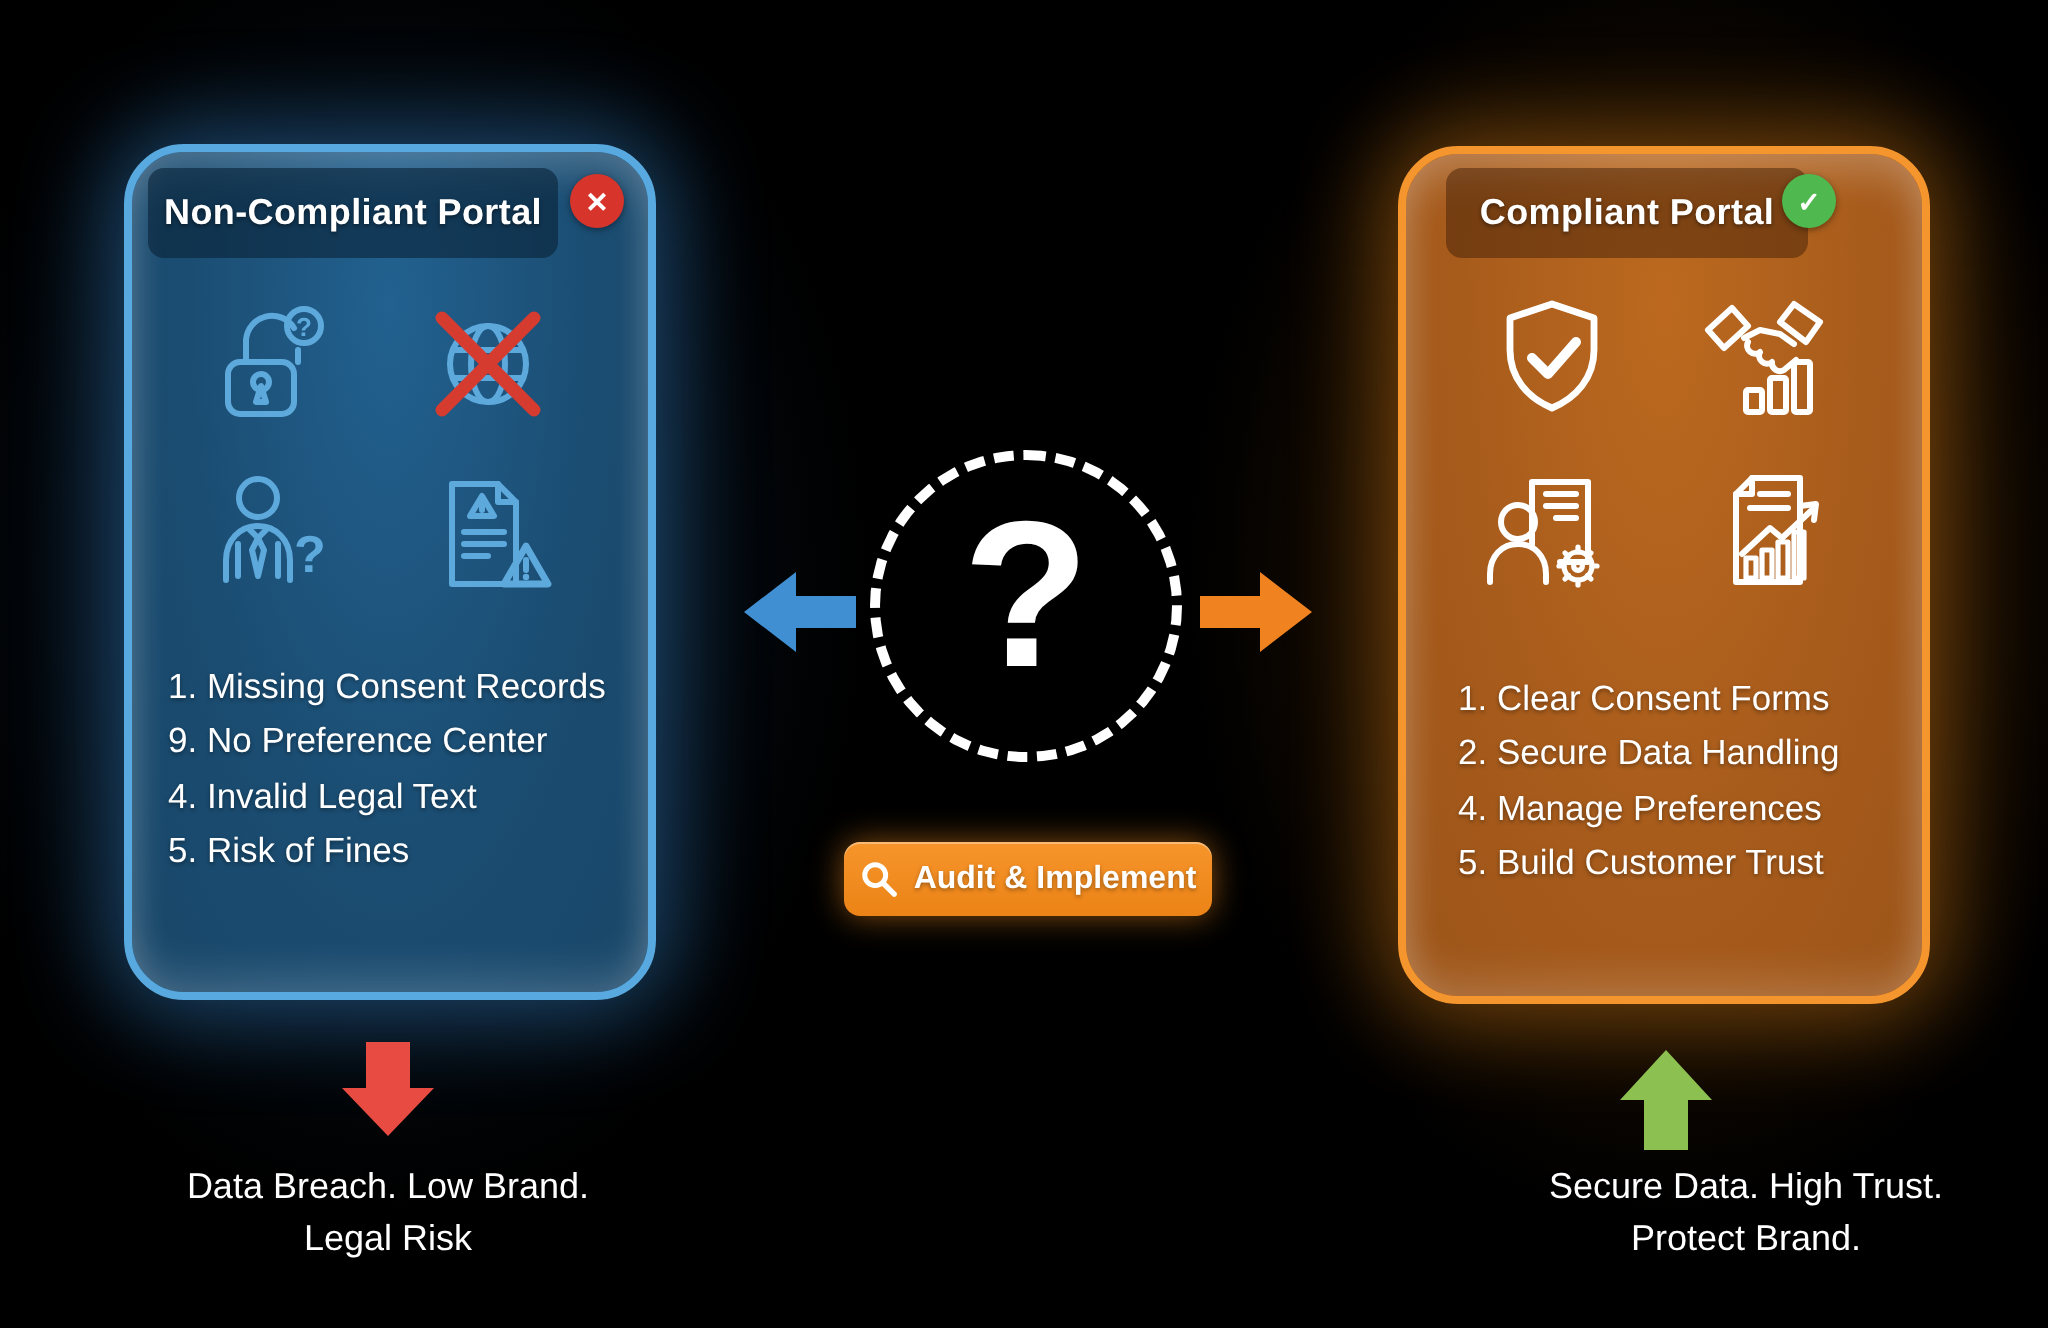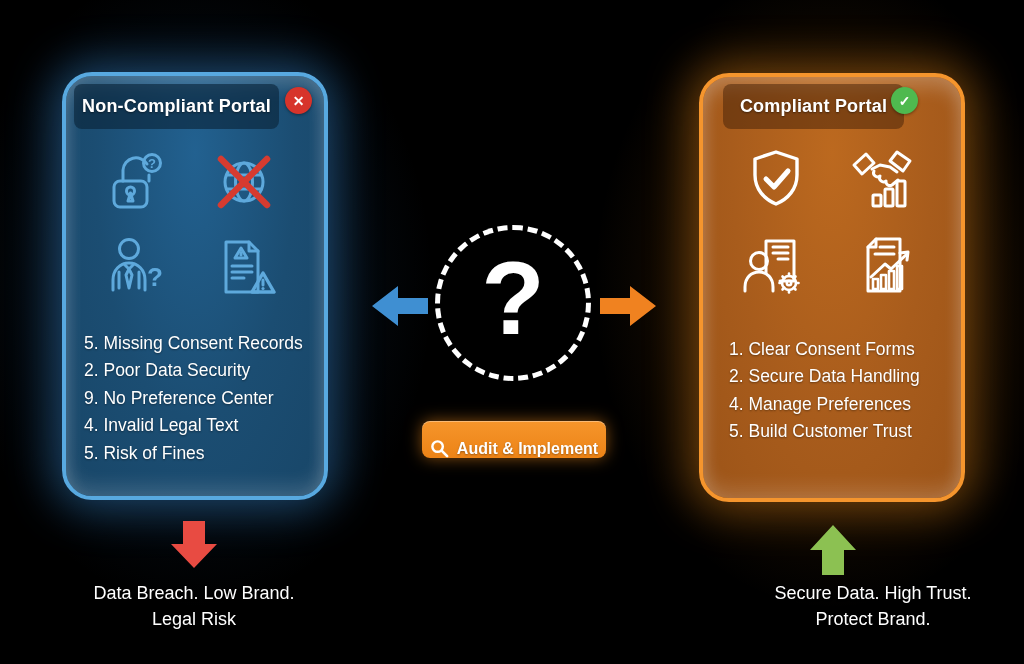--- a/index.html
+++ b/index.html
@@ -69,21 +69,21 @@
     left:435px; top:225px; width:156px; height:156px;
     border:5px dashed #fff; border-radius:50%;
     display:flex; align-items:center; justify-content:center;
   }
   .question-mark { font-size:104px; font-weight:bold; color:#fff; line-height:1; padding-bottom:10px; }
 
   .audit-button {
     left:422px; top:421px; width:184px; height:37px; border-radius:8px;
     background:linear-gradient(180deg,#f6952b 0%, #ec8316 100%);
     box-shadow:0 0 16px rgba(240,140,30,0.55), inset 0 1px 0 rgba(255,255,255,0.35);
-    display:flex; align-items:flex-end; justify-content:center; gap:8px;
+    display:flex; align-items:center; justify-content:center; gap:8px;
     cursor:pointer;
   }
   .audit-button span { font-size:16px; font-weight:bold; color:#fff; text-shadow:0 1px 2px rgba(0,0,0,0.35); }
 
   
   .caption { width:220px; text-align:center; font-size:18px; line-height:26px; color:#fff;
              text-shadow:0 1px 2px rgba(0,0,0,0.5); }
   .caption-left  { left:84px;  top:580px; }
   .caption-right { left:763px; top:580px; }
 </style>
@@ -145,22 +145,21 @@
       <line class="blue-stroke" x1="19" y1="30" x2="39" y2="30"></line>
       <line class="blue-stroke" x1="19" y1="36" x2="39" y2="36"></line>
       <line class="blue-stroke" x1="19" y1="42" x2="31" y2="42"></line>
       <path class="blue-stroke" style="stroke-width:3.4" d="M50 37 l11 19 h-22 z"></path>
       <line class="blue-stroke" x1="50" y1="44" x2="50" y2="49"></line>
       <circle cx="50" cy="52.5" r="1.6" fill="#5ea9dc"></circle>
     </svg>
   </div>
 
   <div class="abs panel-list list-left">
-    <div>5. Missing Consent Records</div>
-    <div>2. Poor Data Security</div>
+    <div>1. Missing Consent Records</div>
     <div>9. No Preference Center</div>
     <div>4. Invalid Legal Text</div>
     <div>5. Risk of Fines</div>
   </div>
 
   <div class="abs panel panel-right"></div>
 
   <div class="abs header-bar orange">
     <span>Compliant Portal</span>
   </div>

